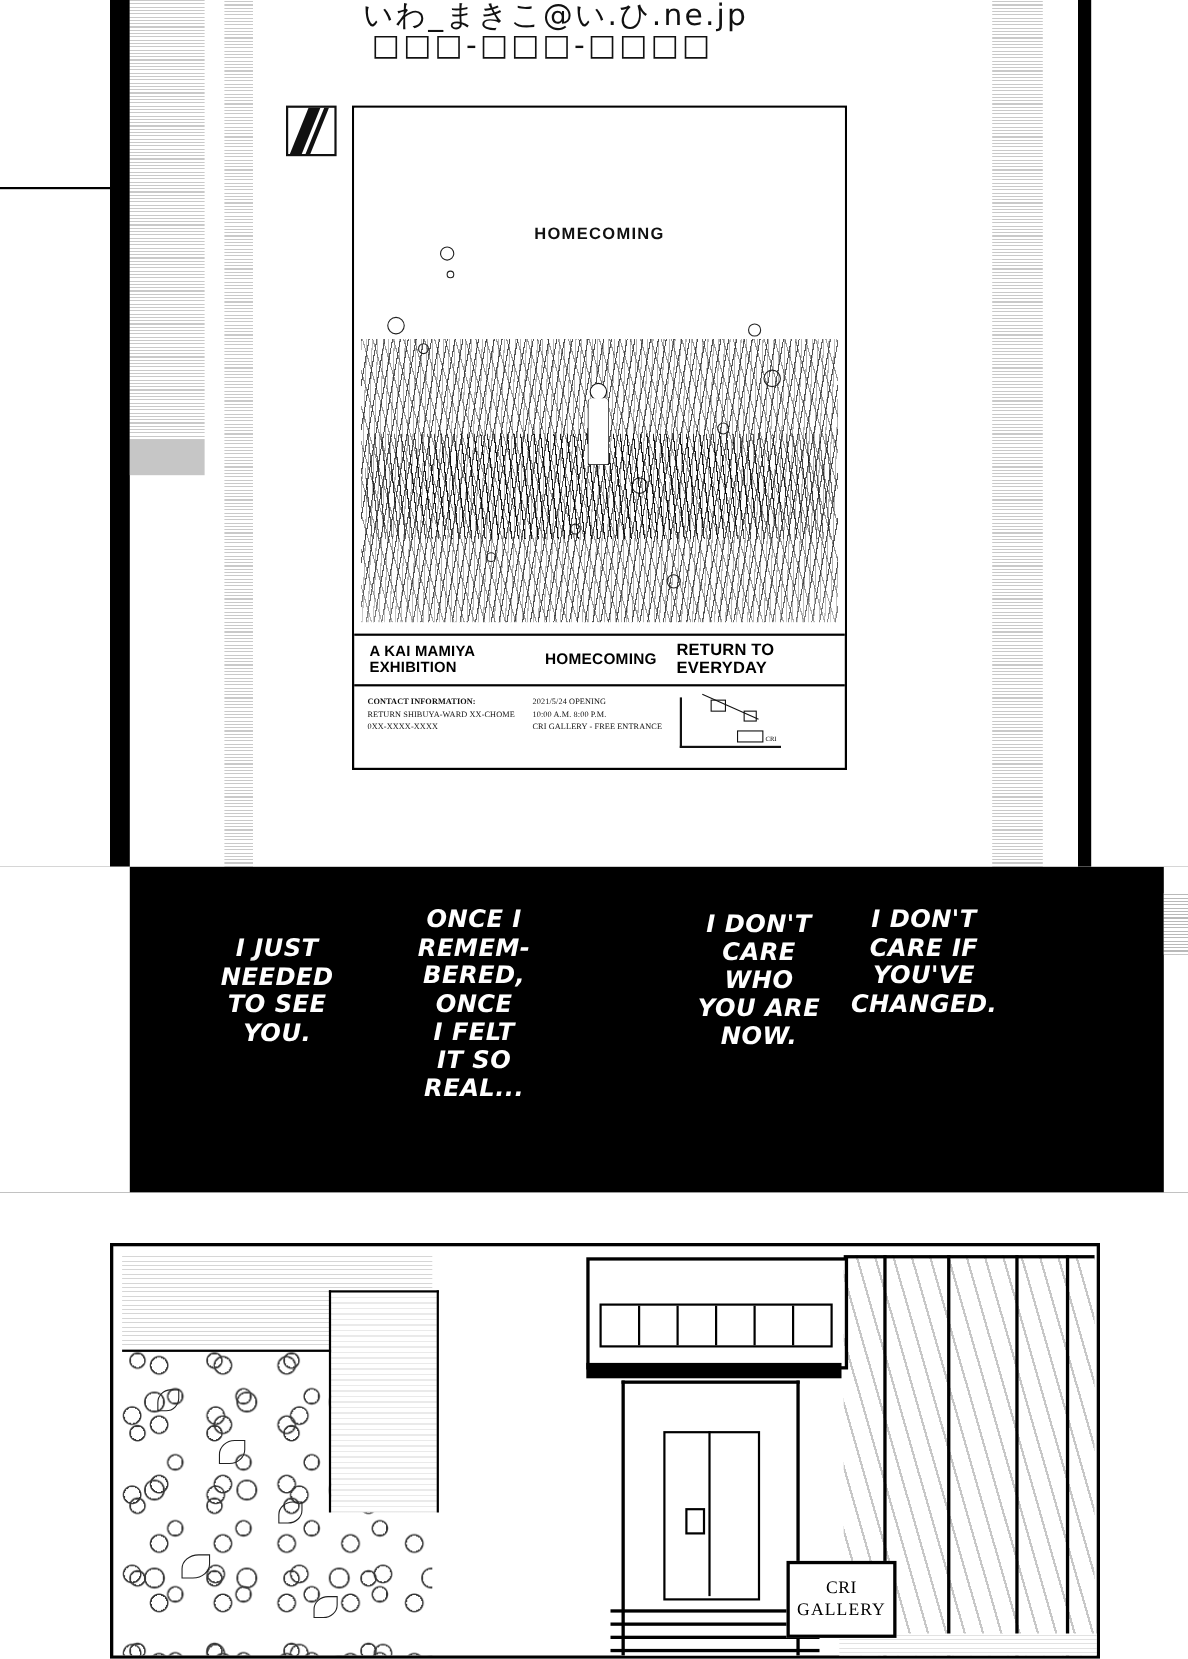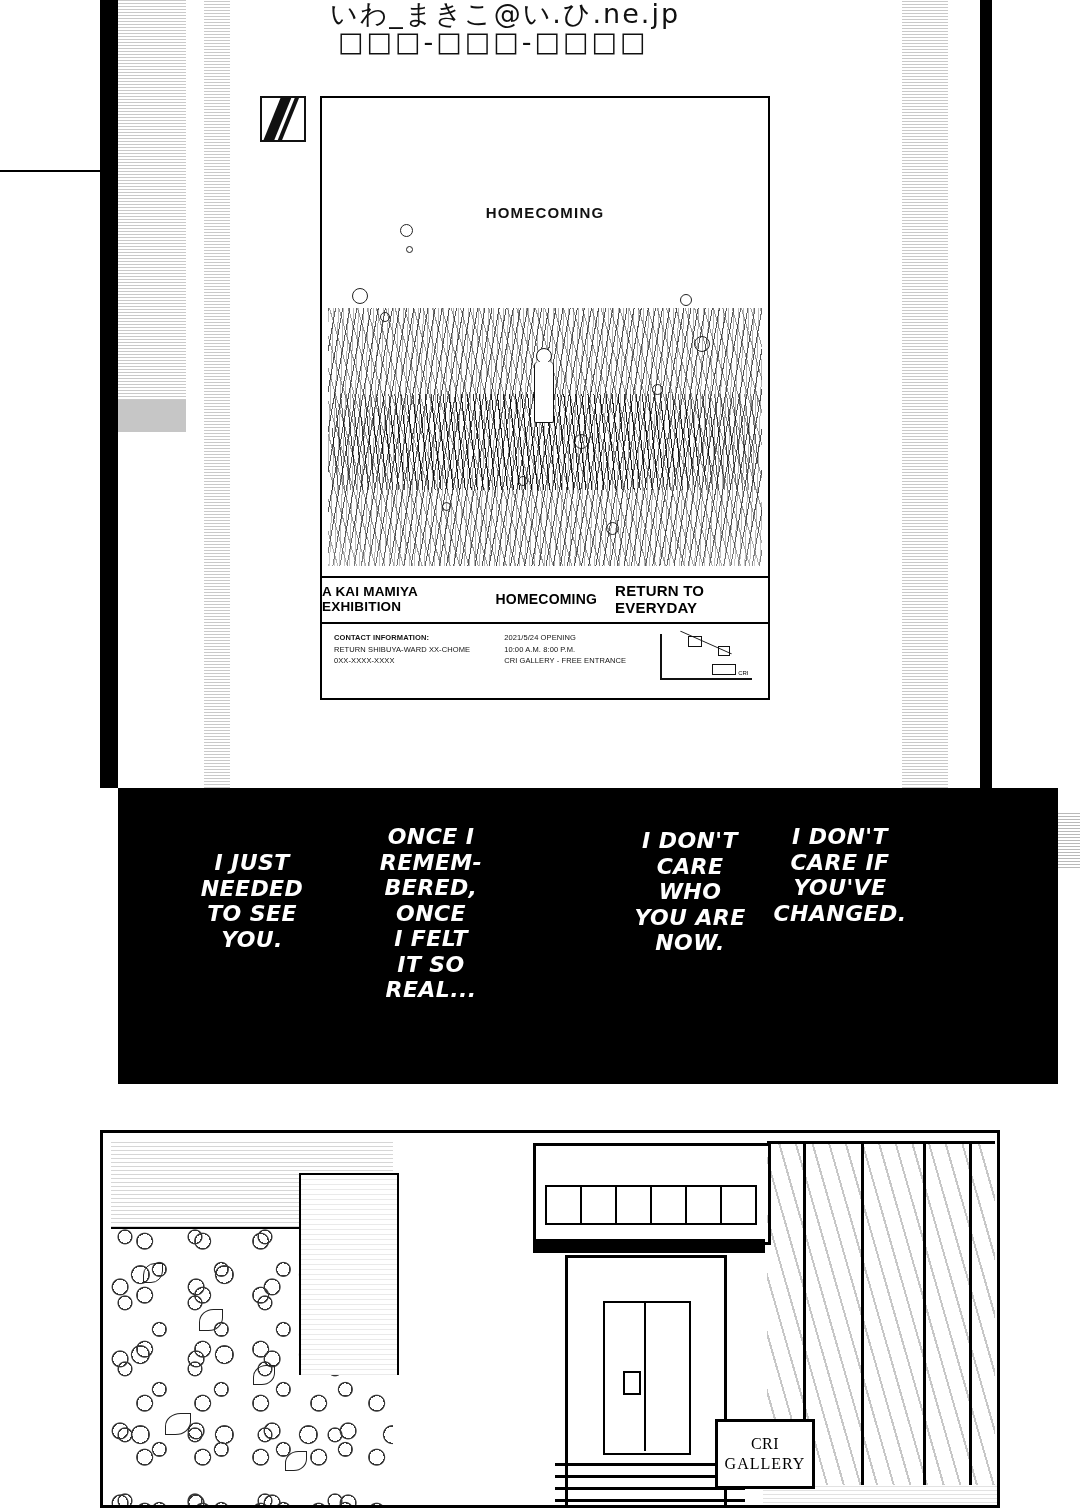--- a/index.html
+++ b/index.html
@@ -91,29 +91,29 @@
   }
   .figure .head { position:absolute; left:6px; top:0; width:14px; height:14px; border:1.6px solid #111; border-radius:50%; background:#fff;}
   .figure .body { position:absolute; left:4px; top:14px; width:18px; height:60px; border:1.6px solid #111; border-top:none; border-radius:4px 4px 2px 2px; background:#fff;}
   .bubble { position:absolute; border:1.5px solid #222; border-radius:50%; background:#fff; }
   #flyer-credits {
     position: absolute;
     left: 0; top: 478px; width: 100%; height: 48px;
     border-bottom: 2px solid #000;
     box-sizing: border-box;
     display: flex; align-items: center;
-    padding: 0 0;
+    padding: 0 14px;
     gap: 18px;
   }
   #credit-exhibition { font-size: 13.5px; font-weight: 700; letter-spacing: .2px; }
   #credit-main { font-size: 14px; font-weight: 700; letter-spacing: .2px; }
   #credit-sub { font-size: 15px; font-weight: 700; letter-spacing: .2px; }
   #flyer-footer {
     position:absolute; left:0; top:526px; width:100%; height:74px;
-    display:flex; padding: 8px 12px; box-sizing:border-box; gap: 34px;
+    display:flex; padding: 8px 12px; box-sizing:border-box; gap: 16px; font-family: Liberation Serif, serif;
   }
   .foot-col { font-size: 7.5px; line-height: 1.55; color:#111; letter-spacing:.1px; }
   .foot-col .lbl { font-weight:700; }
   #foot-map { position:relative; flex: 1; }
   #foot-map .mline { position:absolute; background:#111; }
   #foot-map .mbox { position:absolute; border:1px solid #111; }
   #foot-map .mtext { position:absolute; font-size:6px; }
 
   
   #hand-email {

